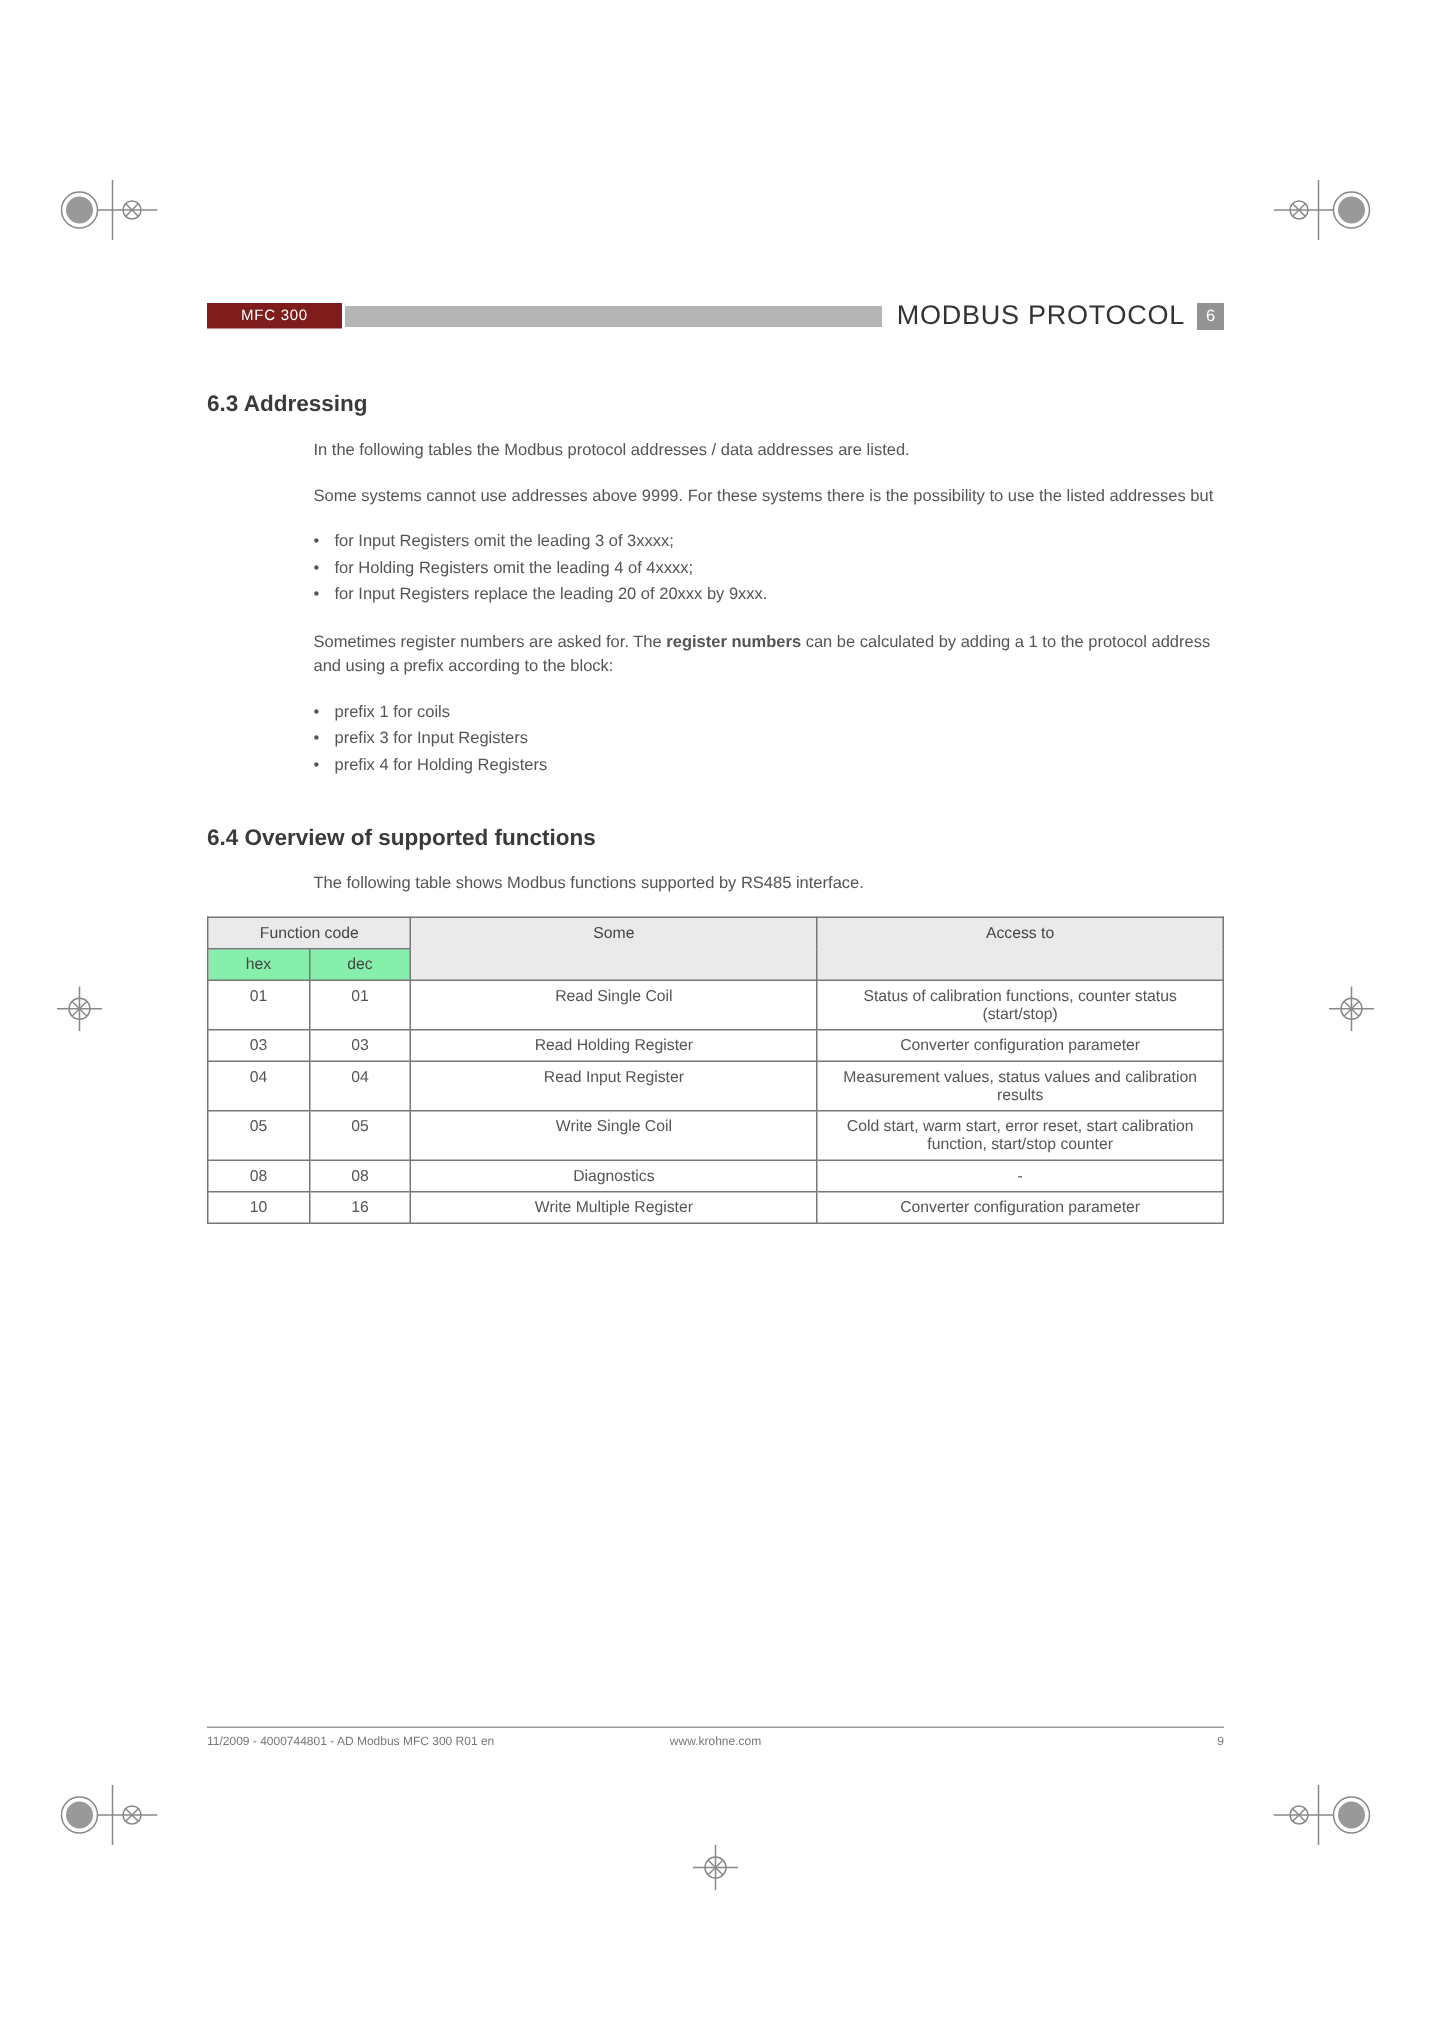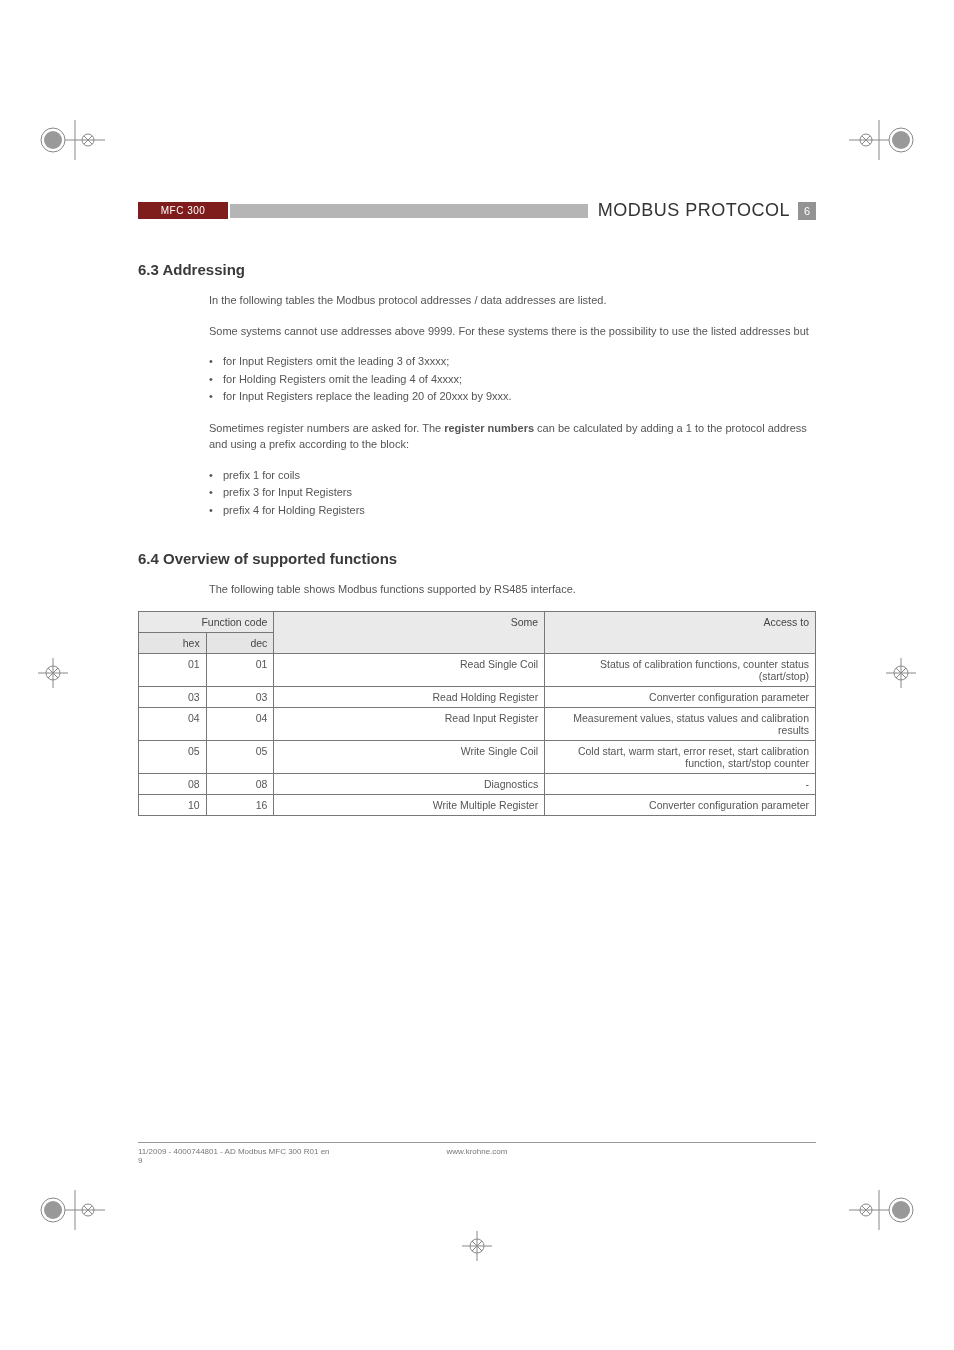--- a/index.html
+++ b/index.html
@@ -62,38 +62,37 @@
   table {
     width: 100%;
     border-collapse: collapse;
     margin-top: 6px;
     font-size: 10.5px;
     color: #555;
   }
   th, td {
     border: 1px solid #777;
     padding: 4px 6px;
-    text-align: right;
+    text-align: center;
     vertical-align: top;
   }
   th { background: #eaeaea; font-weight: normal; color: #444; }
-  .sub-th { background: #e5e5e5; font-weight: normal; color: #444; }
+  .sub-th { background: #86efac; font-weight: normal; color: #444; }
 
   .footer {
     position: absolute;
     bottom: 185px;
     left: 138px;
     right: 138px;
     border-top: 1px solid #999;
     padding-top: 4px;
     display: flex;
     justify-content: space-between;
     font-size: 8px;
     color: #777;
-    flex-direction: column;
   }
   .footer .center { position: absolute; left: 50%; transform: translateX(-50%); }
 </style>
 </head>
 <body>
 
 <div class="crop-mark crop-tl">
   <svg width="70" height="70">
       <circle cx="18" cy="35" r="12" fill="none" stroke="#888" stroke-width="1"></circle>
       <circle cx="18" cy="35" r="9" fill="#999"></circle>

